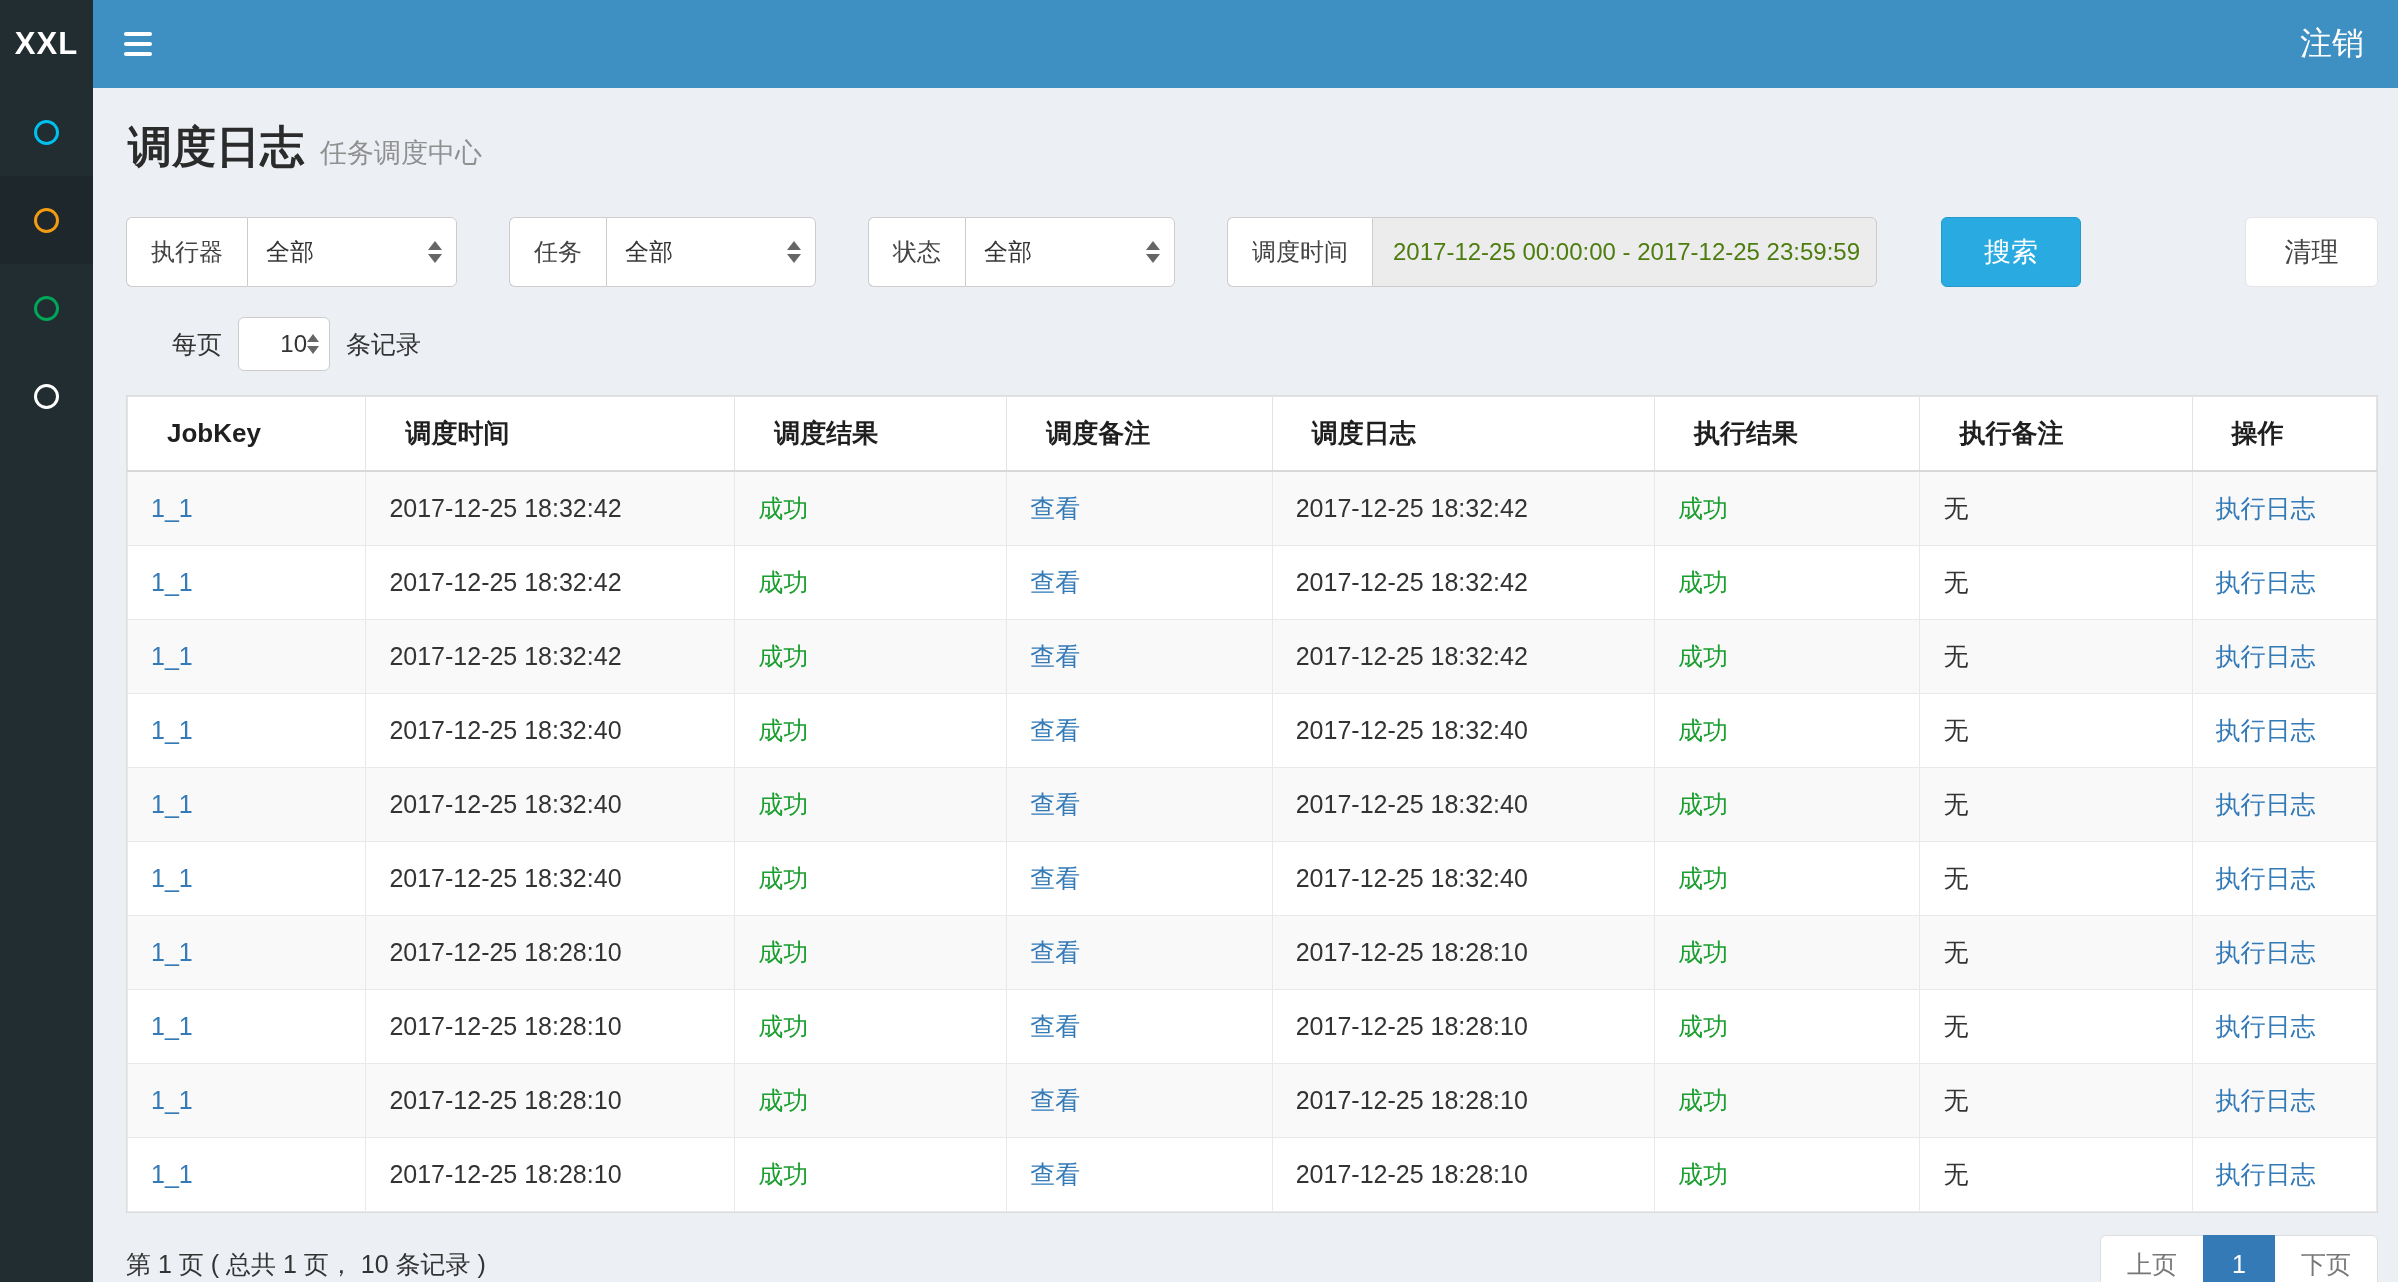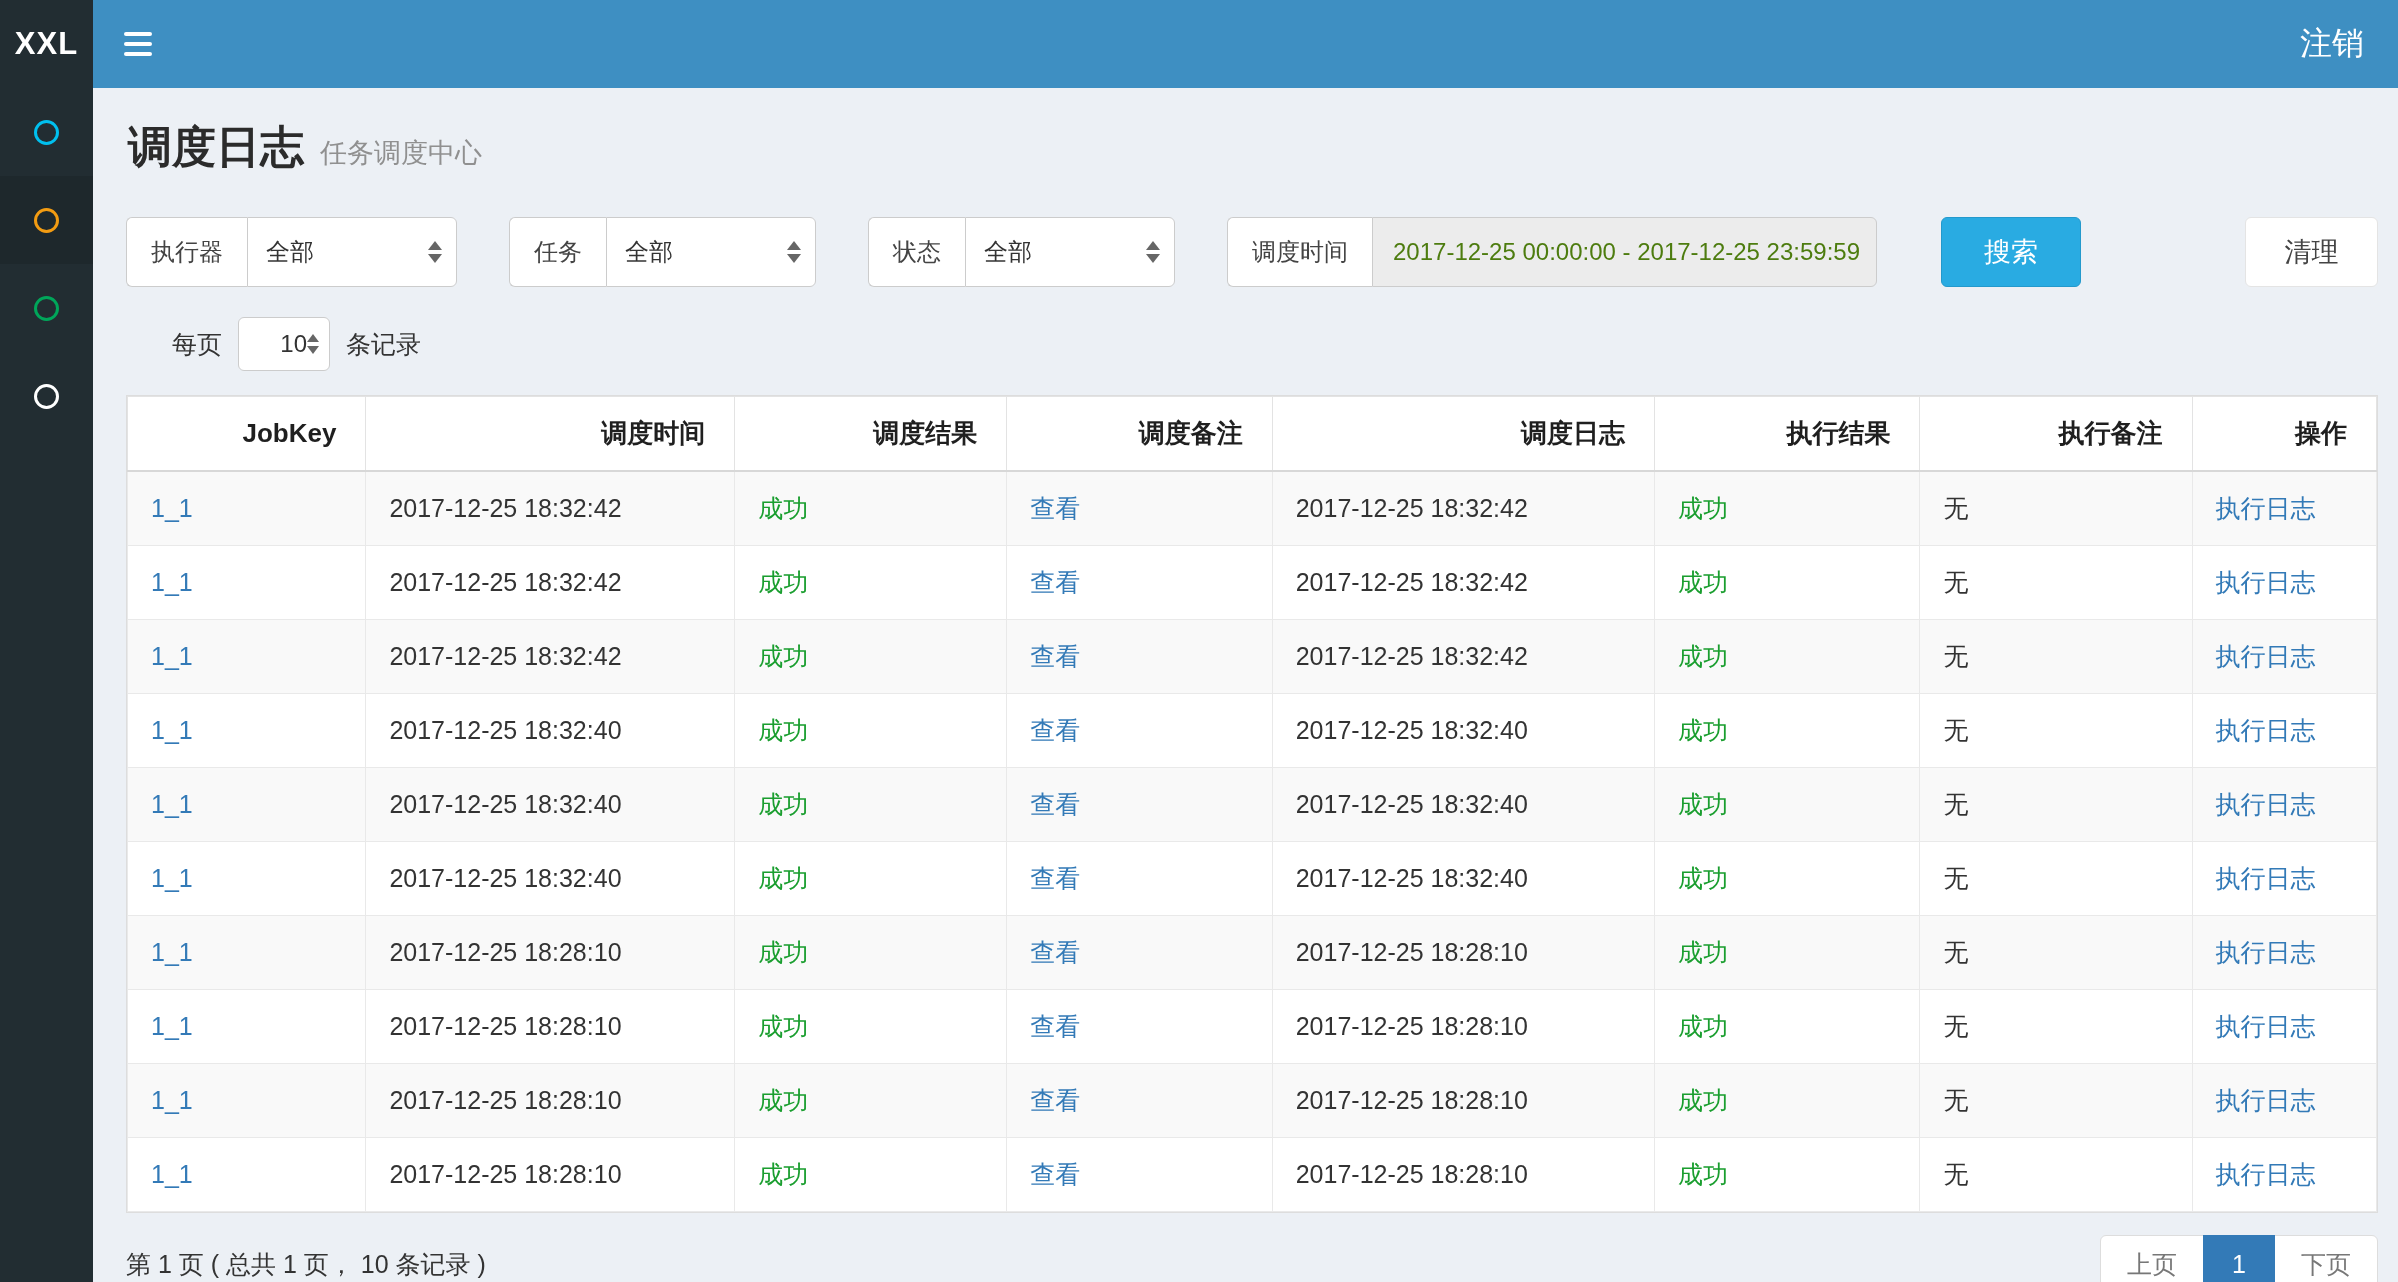--- a/index.html
+++ b/index.html
@@ -103,21 +103,21 @@
     background: #fff; display: flex; align-items: center; justify-content: flex-end;
     padding: 0 10px 0 18px; font-size: 24px; color: #333; cursor: pointer;
   }
   .length-select .stepper .up { border-bottom-width: 8px; border-left-width: 6px; border-right-width: 6px; }
   .length-select .stepper .down { border-top-width: 8px; border-left-width: 6px; border-right-width: 6px; }
 
   
   .table-wrap { margin-top: 24px; background: #fff; border: 1px solid #ddd; }
   table { width: 100%; border-collapse: collapse; table-layout: fixed; }
   th {
-    text-align: right; padding: 19px 29px; font-size: 26px; color: #1f1f1f;
+    text-align: left; padding: 19px 39px; font-size: 26px; color: #1f1f1f;
     border: 1px solid #e3e3e3; border-bottom: 2px solid #d8d8d8; background: #fff;
     white-space: nowrap;
   }
   td {
     padding: 20px 23px; font-size: 25px; color: #333;
     border: 1px solid #e9e9e9; white-space: nowrap; overflow: hidden;
   }
   tbody tr:nth-child(odd) td { background: #f9f9f9; }
   tbody tr:nth-child(even) td { background: #fff; }
   a.link, .link { color: #337ab7; text-decoration: none; cursor: pointer; }

